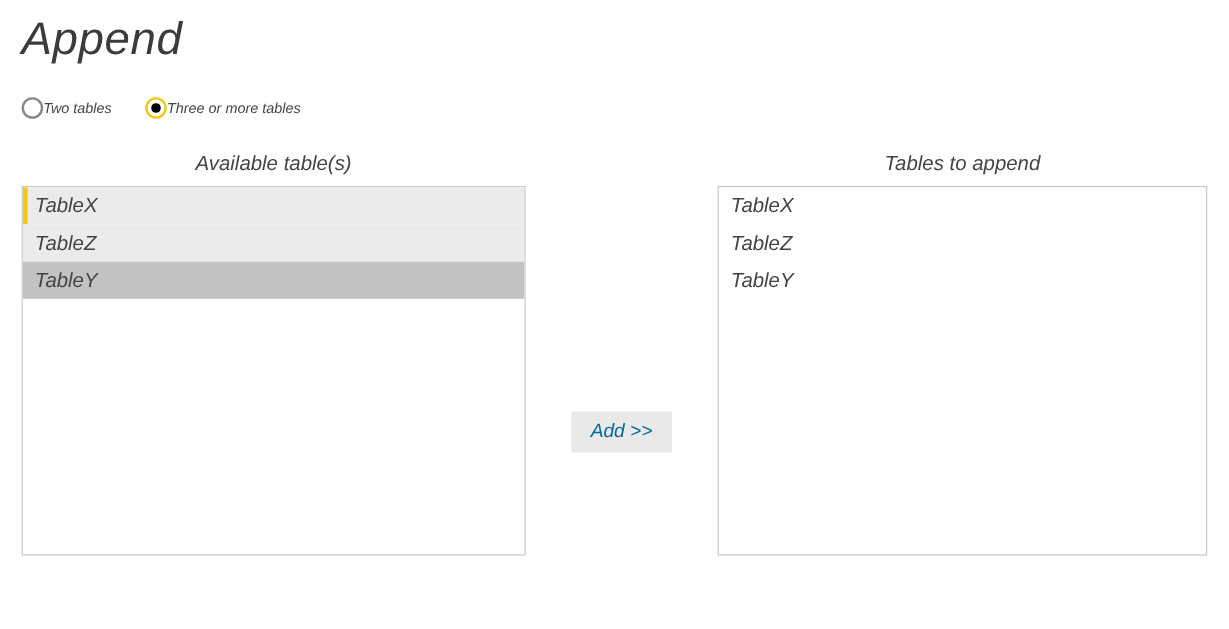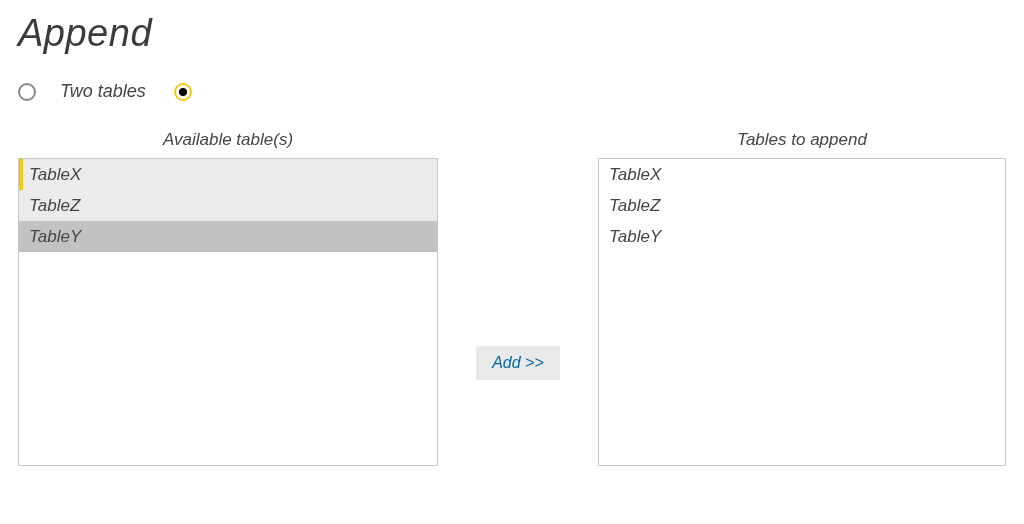--- a/index.html
+++ b/index.html
@@ -21,22 +21,22 @@
     }
     .radio-row {
       display: flex;
       gap: 28px;
       align-items: center;
       margin-bottom: 28px;
     }
     .radio {
       display: flex;
       align-items: center;
-      gap: 24px;
-      font-size: 18px;
+      gap: 0;
+      font-size: 12px;
       color: #444;
       cursor: pointer;
     }
     .radio .outer {
       width: 18px;
       height: 18px;
       border-radius: 50%;
       border: 2px solid #888;
       display: flex;
       align-items: center;
@@ -108,20 +108,21 @@
 
 <div class="radio-row">
   <div class="radio" id="radio-two">
     <span class="outer"></span>
     <span>Two tables</span>
   </div>
   <div class="radio selected" id="radio-three">
     <span class="outer">
         <span class="inner"></span>
       </span>
+    <span>Three or more tables</span>
   </div>
 </div>
 
 <div class="columns">
   <div class="col-left">
     <div class="col-label">Available table(s)</div>
     <div class="listbox" id="available-list">
         <div class="item shaded hl"><span class="stripe"></span><span>TableX</span></div>
         <div class="item shaded"><span>TableZ</span></div>
         <div class="item shaded active"><span>TableY</span></div>

